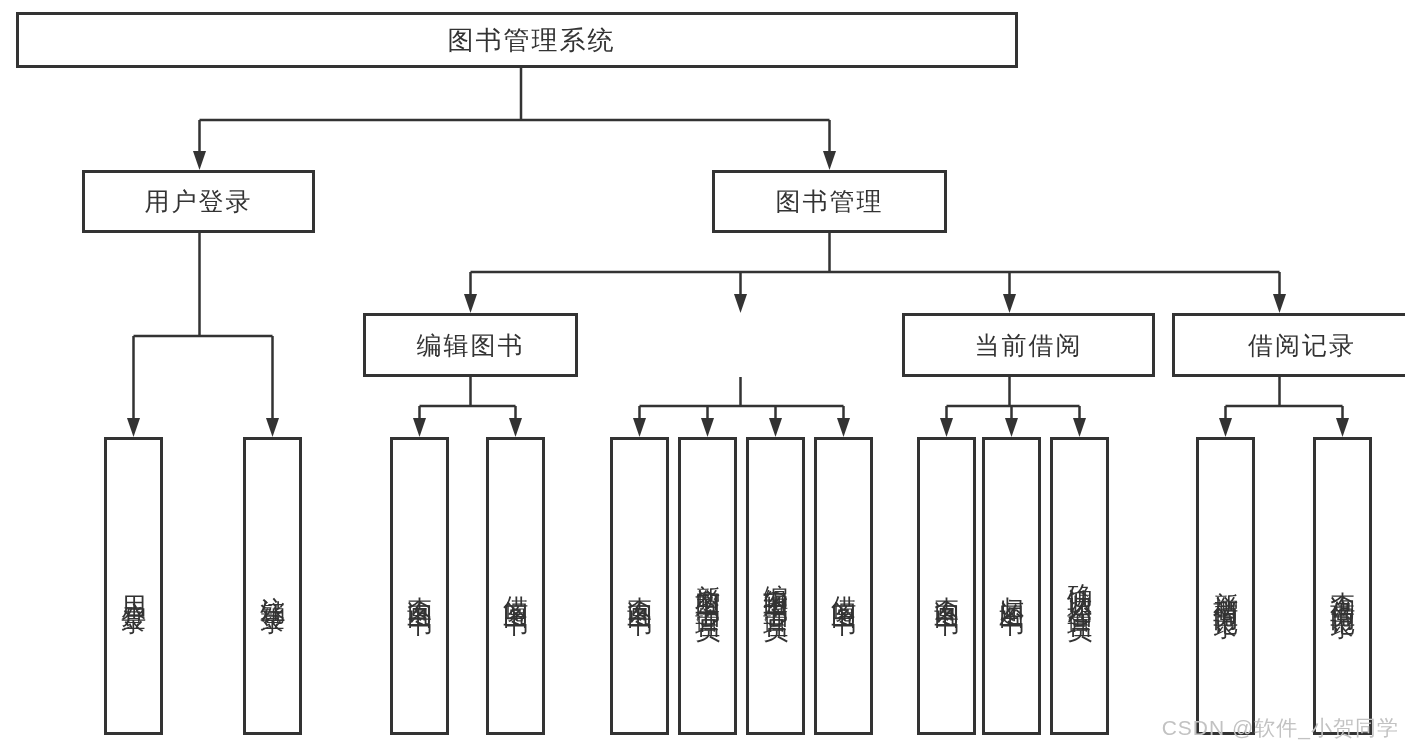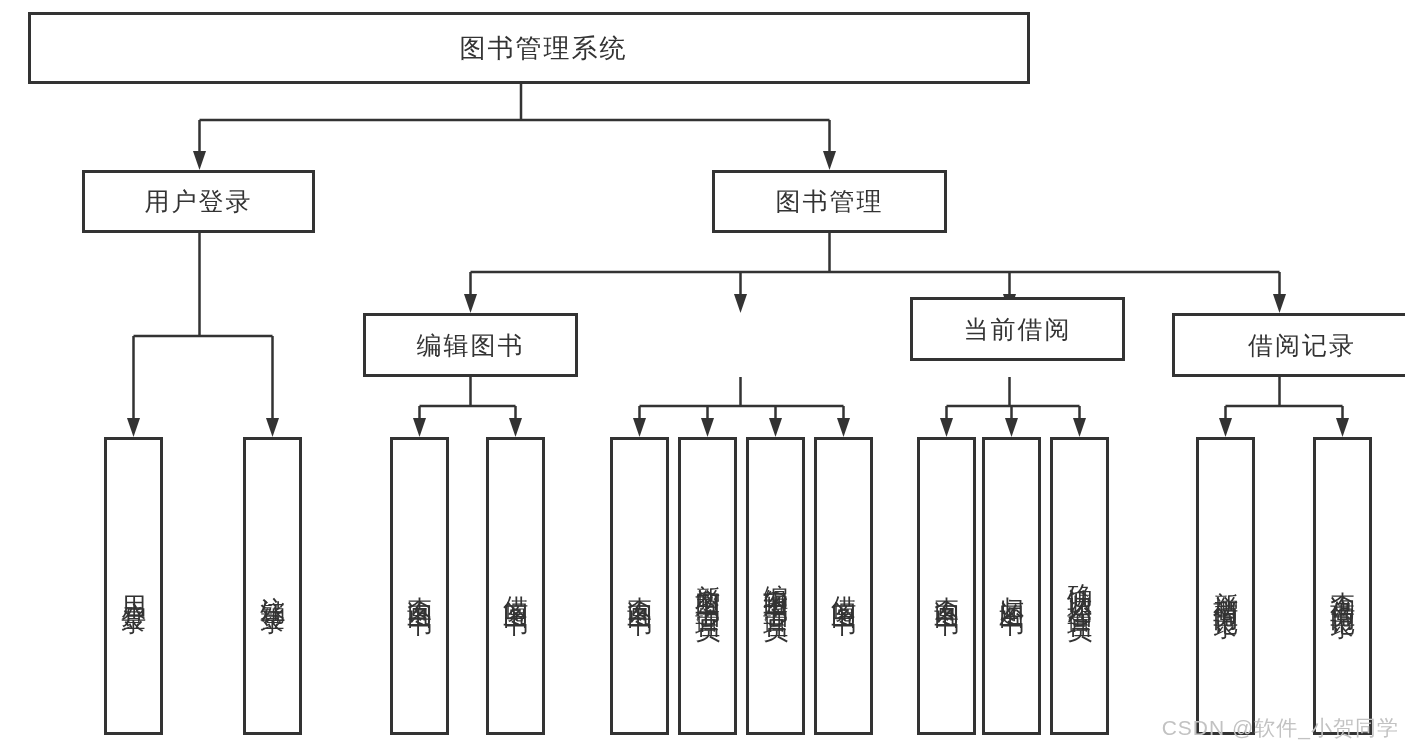--- a/index.html
+++ b/index.html
@@ -86,27 +86,27 @@
         <polygon points="775.5,437 769,418 782,418"></polygon>
         <polygon points="843.5,437 837,418 850,418"></polygon>
         <polygon points="946.5,437 940,418 953,418"></polygon>
         <polygon points="1011.5,437 1005,418 1018,418"></polygon>
         <polygon points="1079.5,437 1073,418 1086,418"></polygon>
         <polygon points="1225.5,437 1219,418 1232,418"></polygon>
         <polygon points="1342.5,437 1336,418 1349,418"></polygon>
       </g>
   </svg>
 
-  <div class="box h-box root-box" style="left:28px; top:12px; width:1002px; height:72px;padding-left:29px;">图书管理系统</div>
+  <div class="box h-box root-box" style="left:16px; top:12px; width:1002px; height:56px;padding-left:29px;">图书管理系统</div>
 
   <div class="box h-box" style="left:82px; top:170px; width:233px; height:63px;">用户登录</div>
   <div class="box h-box" style="left:712px; top:170px; width:235px; height:63px;text-align:center;">图书管理</div>
 
   <div class="box h-box" style="left:363px; top:313px; width:215px; height:64px;">编辑图书</div>
-  <div class="box h-box" style="left:902px; top:297px; width:215px; height:64px;margin-left:8px;">当前借阅</div>
+  <div class="box h-box" style="left:902px; top:313px; width:253px; height:64px;">当前借阅</div>
   <div class="box h-box" style="left:1172px; top:313px; width:260px; height:64px;">借阅记录</div>
 
   <div class="box leaf" style="left:104px;">
     <span class="vtext">用户登录</span>
   </div>
   <div class="box leaf" style="left:243px;">
     <span class="vtext">注销登录</span>
   </div>
 
   <div class="box leaf" style="left:390px;">

